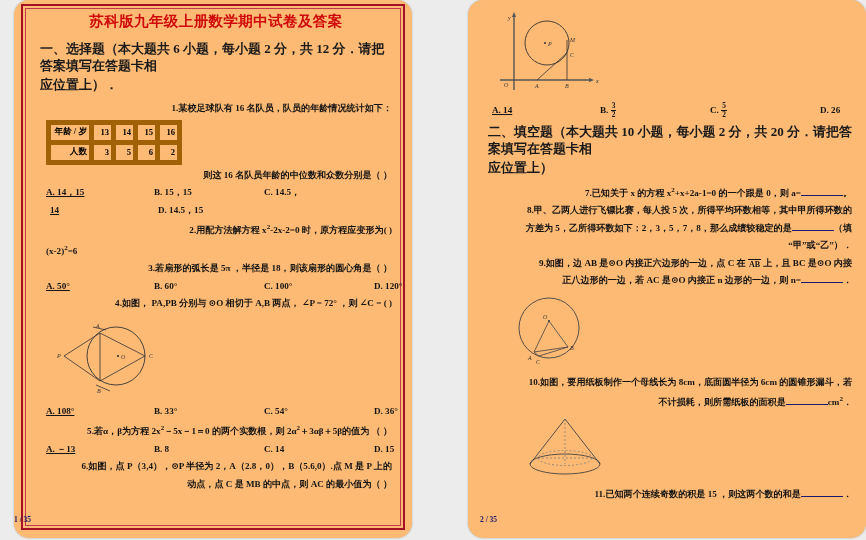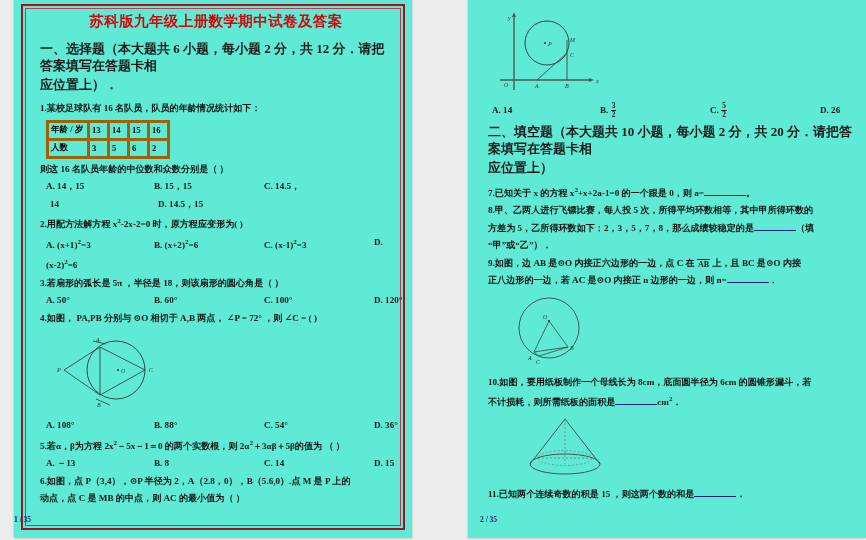--- a/index.html
+++ b/index.html
@@ -17,23 +17,24 @@
     position: relative;
     width: 866px;
     height: 540px;
     background: #ececec;
   }
 
   
   .page {
     position: absolute;
     top: 0;
-    background: #5eead4;
+    background: #fdba74;
     box-shadow: 0 0 2px rgba(0,0,0,0.28);
     overflow: hidden;
+    border-radius: 15px;
   }
   .page-left {
     left: 14px;
     width: 398px;
     height: 538px;
   }
   .page-right {
     left: 468px;
     width: 398px;
     height: 538px;
@@ -86,31 +87,32 @@
     font-size: 13px;
     line-height: 17px;
     color: #1a1a1a;
     margin-bottom: 2px;
   }
   .qline {
     font-size: 9.1px;
     line-height: 17.5px;
     color: #141414;
     font-weight: bold;
+    text-align: right;
   }
   .opts {
     display: flex;
     font-size: 9.1px;
     line-height: 17.5px;
     color: #141414;
     font-weight: bold;
     padding-left: 6px;
   }
   .opt { flex: 0 0 auto; }
-  .opt.w1 { width: 108px; }
+  .opt.w1 { width: 108px; text-decoration: underline; }
   .opt.w2 { width: 110px; }
   .opt.w3 { width: 110px; }
   .blank-u { border-bottom: 1px solid #1b1b6e; display: inline-block; width: 42px; }
   .sup { font-size: 7px; vertical-align: super; }
   .frac {
     display: inline-block;
     text-align: center;
     vertical-align: middle;
     font-size: 7.4px;
     line-height: 8px;
@@ -128,24 +130,24 @@
   }
 
   
   table.stat {
     border-collapse: collapse;
     margin: 2px 0 2px 6px;
     font-size: 8.6px;
     font-weight: bold;
   }
   table.stat td {
-    border: 3px solid #a16207;
+    border: 5px solid #a16207;
     height: 15px;
     padding: 0 2px;
-    text-align: left;
+    text-align: right;
     min-width: 13px;
   }
   table.stat td.hdr { min-width: 34px; }
 
   
   .fig { margin: 2px 0 2px 4px; }
 
   .footer-page {
     position: absolute;
     bottom: 14px;
@@ -204,26 +206,20 @@
       </div>
       <div class="opts">
         <span class="opt w1" style="padding-left:4px">14</span>
         <span class="opt w2">D. 14.5，15</span>
       </div>
 
       <div class="qline">
         <span>2.用配方法解方程 x</span><span class="sup">2</span><span>-2x-2=0 时，原方程应变形为(      )</span>
       </div>
       <div class="opts">
-        <span class="opt w1"><span>A. (x+1)</span><span class="sup">2</span><span>=3</span></span>
-        <span class="opt w2"><span>B. (x+2)</span><span class="sup">2</span><span>=6</span></span>
-        <span class="opt w3"><span>C. (x-1)</span><span class="sup">2</span><span>=3</span></span>
-        <span class="opt">D.</span>
-      </div>
-      <div class="opts">
         <span class="opt"><span>(x-2)</span><span class="sup">2</span><span>=6</span></span>
       </div>
 
       <div class="qline">3.若扇形的弧长是 5π ，半径是 18，则该扇形的圆心角是（  ）</div>
       <div class="opts">
         <span class="opt w1">A. 50°</span>
         <span class="opt w2">B. 60°</span>
         <span class="opt w3">C. 100°</span>
         <span class="opt">D. 120°</span>
       </div>
@@ -242,21 +238,21 @@
           <circle cx="74" cy="41" r="1.1" fill="#333"></circle>
           <text x="13" y="43" font-size="6" fill="#333" font-family="Liberation Serif, serif" font-style="italic">P</text>
           <text x="52" y="13" font-size="6" fill="#333" font-family="Liberation Serif, serif" font-style="italic">A</text>
           <text x="53" y="78" font-size="6" fill="#333" font-family="Liberation Serif, serif" font-style="italic">B</text>
           <text x="105" y="43" font-size="6" fill="#333" font-family="Liberation Serif, serif" font-style="italic">C</text>
           <text x="77" y="44" font-size="6" fill="#333" font-family="Liberation Serif, serif" font-style="italic">O</text>
         </svg>
       </div>
       <div class="opts">
         <span class="opt w1">A. 108°</span>
-        <span class="opt w2">B. 88°</span>
+        <span class="opt w2">B. 33°</span>
         <span class="opt w3">C. 54°</span>
         <span class="opt">D. 36°</span>
       </div>
 
       <div class="qline">
         <span>5.若α，β为方程 2x</span><span class="sup">2</span><span>－5x－1＝0 的两个实数根，则 2α</span><span class="sup">2</span><span>＋3αβ＋5β的值为 （      ）</span>
       </div>
       <div class="opts">
         <span class="opt w1">A. －13</span>
         <span class="opt w2">B. 8</span>

